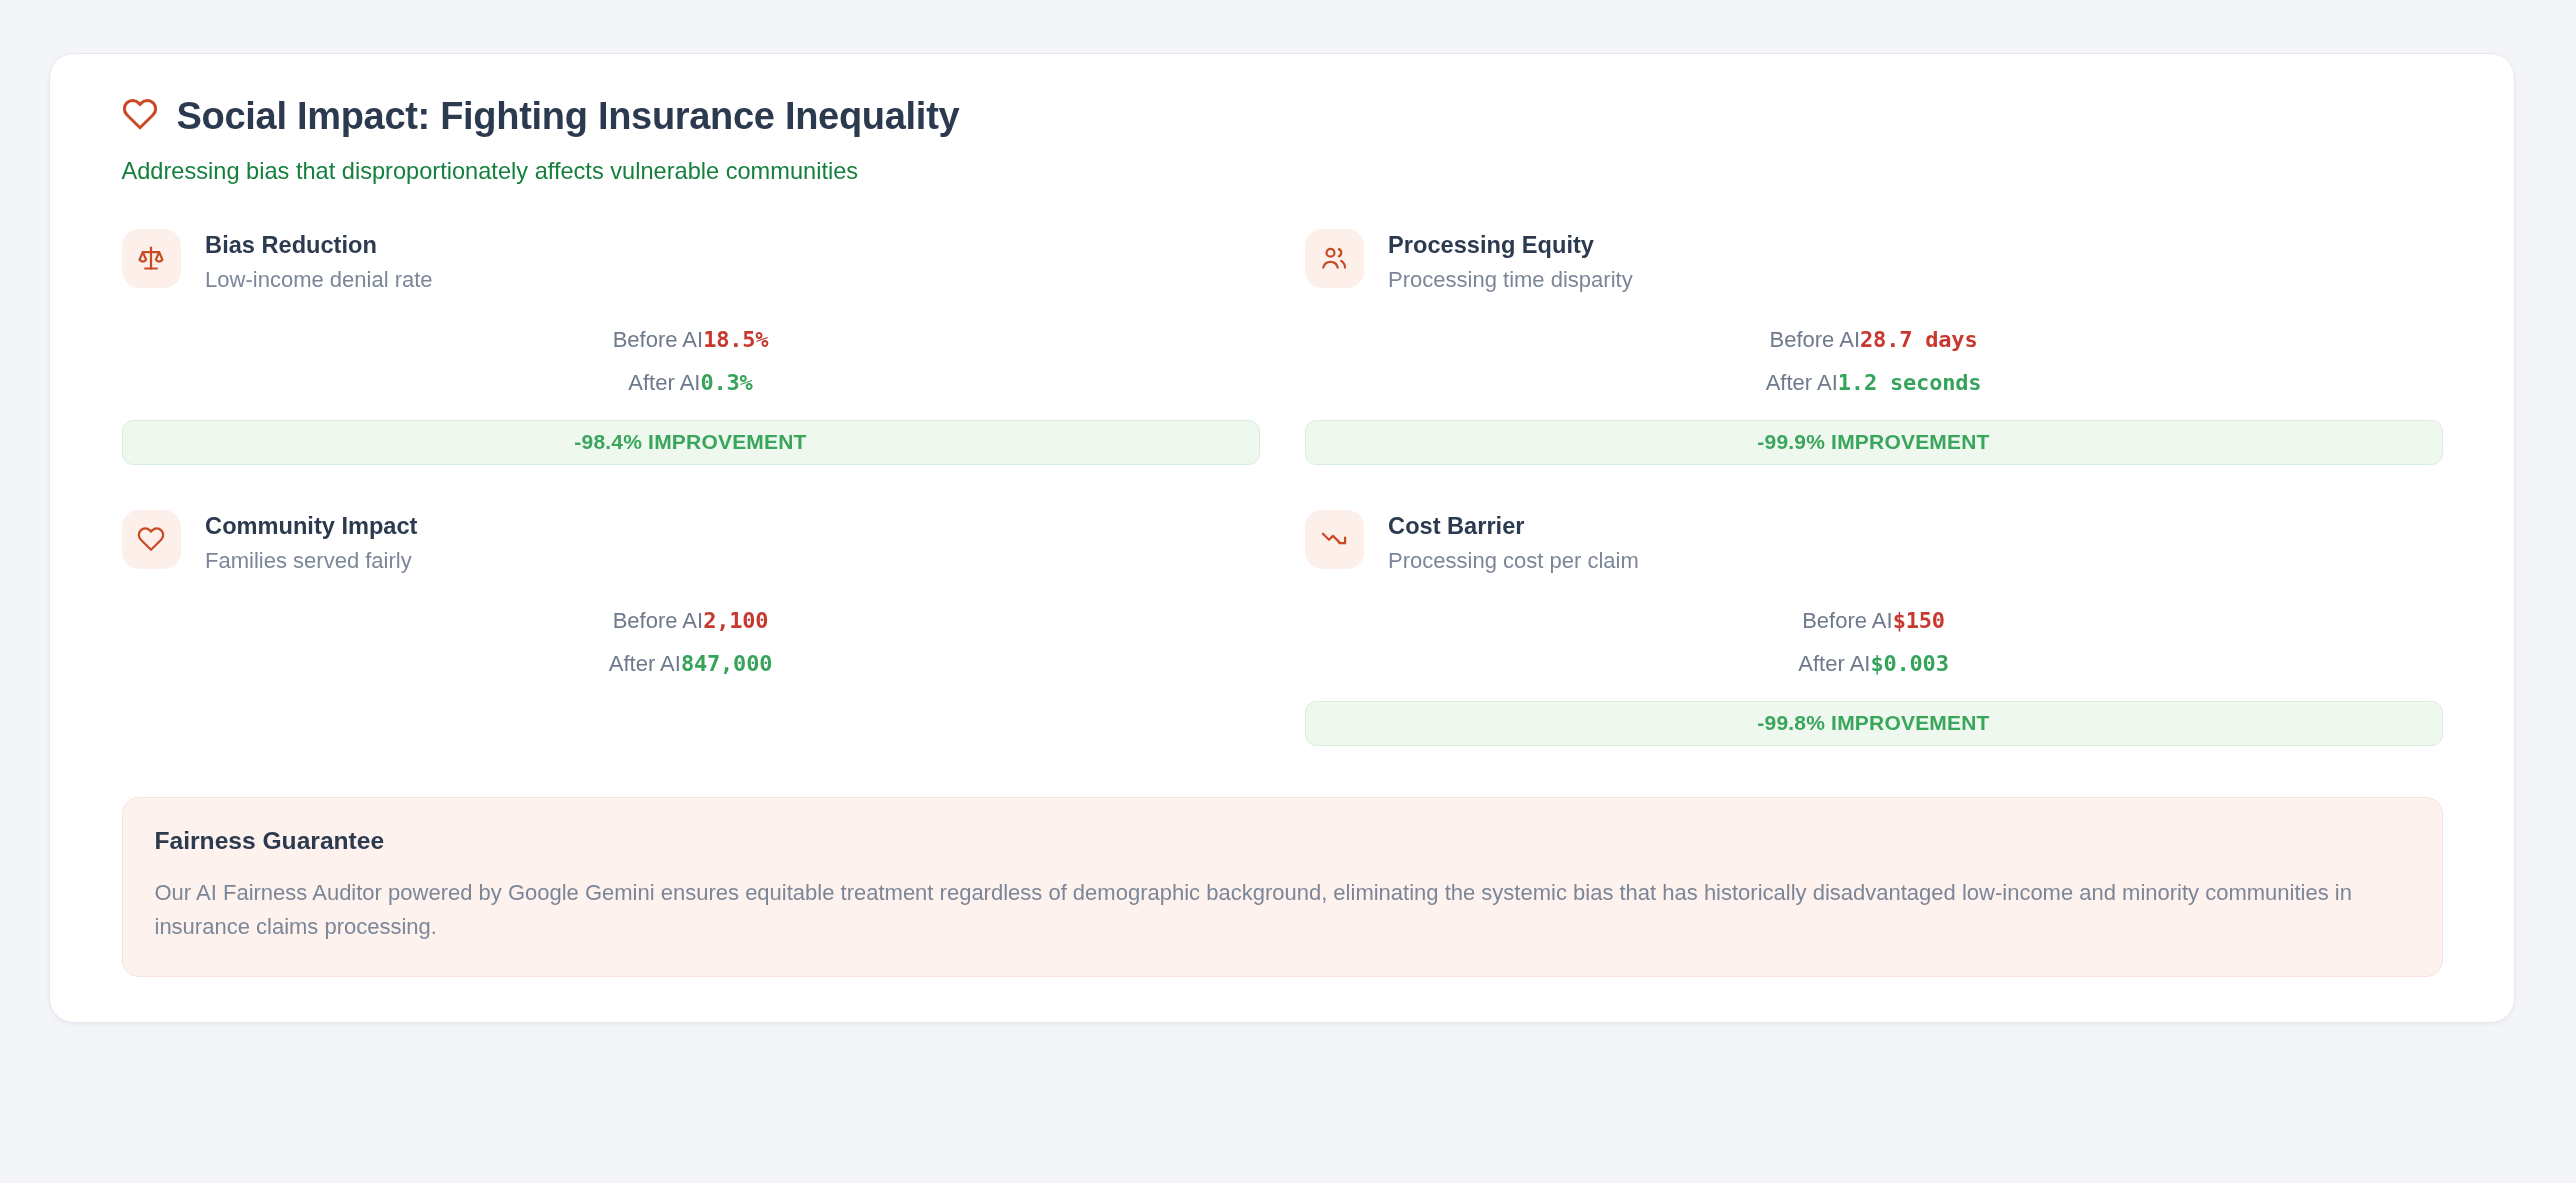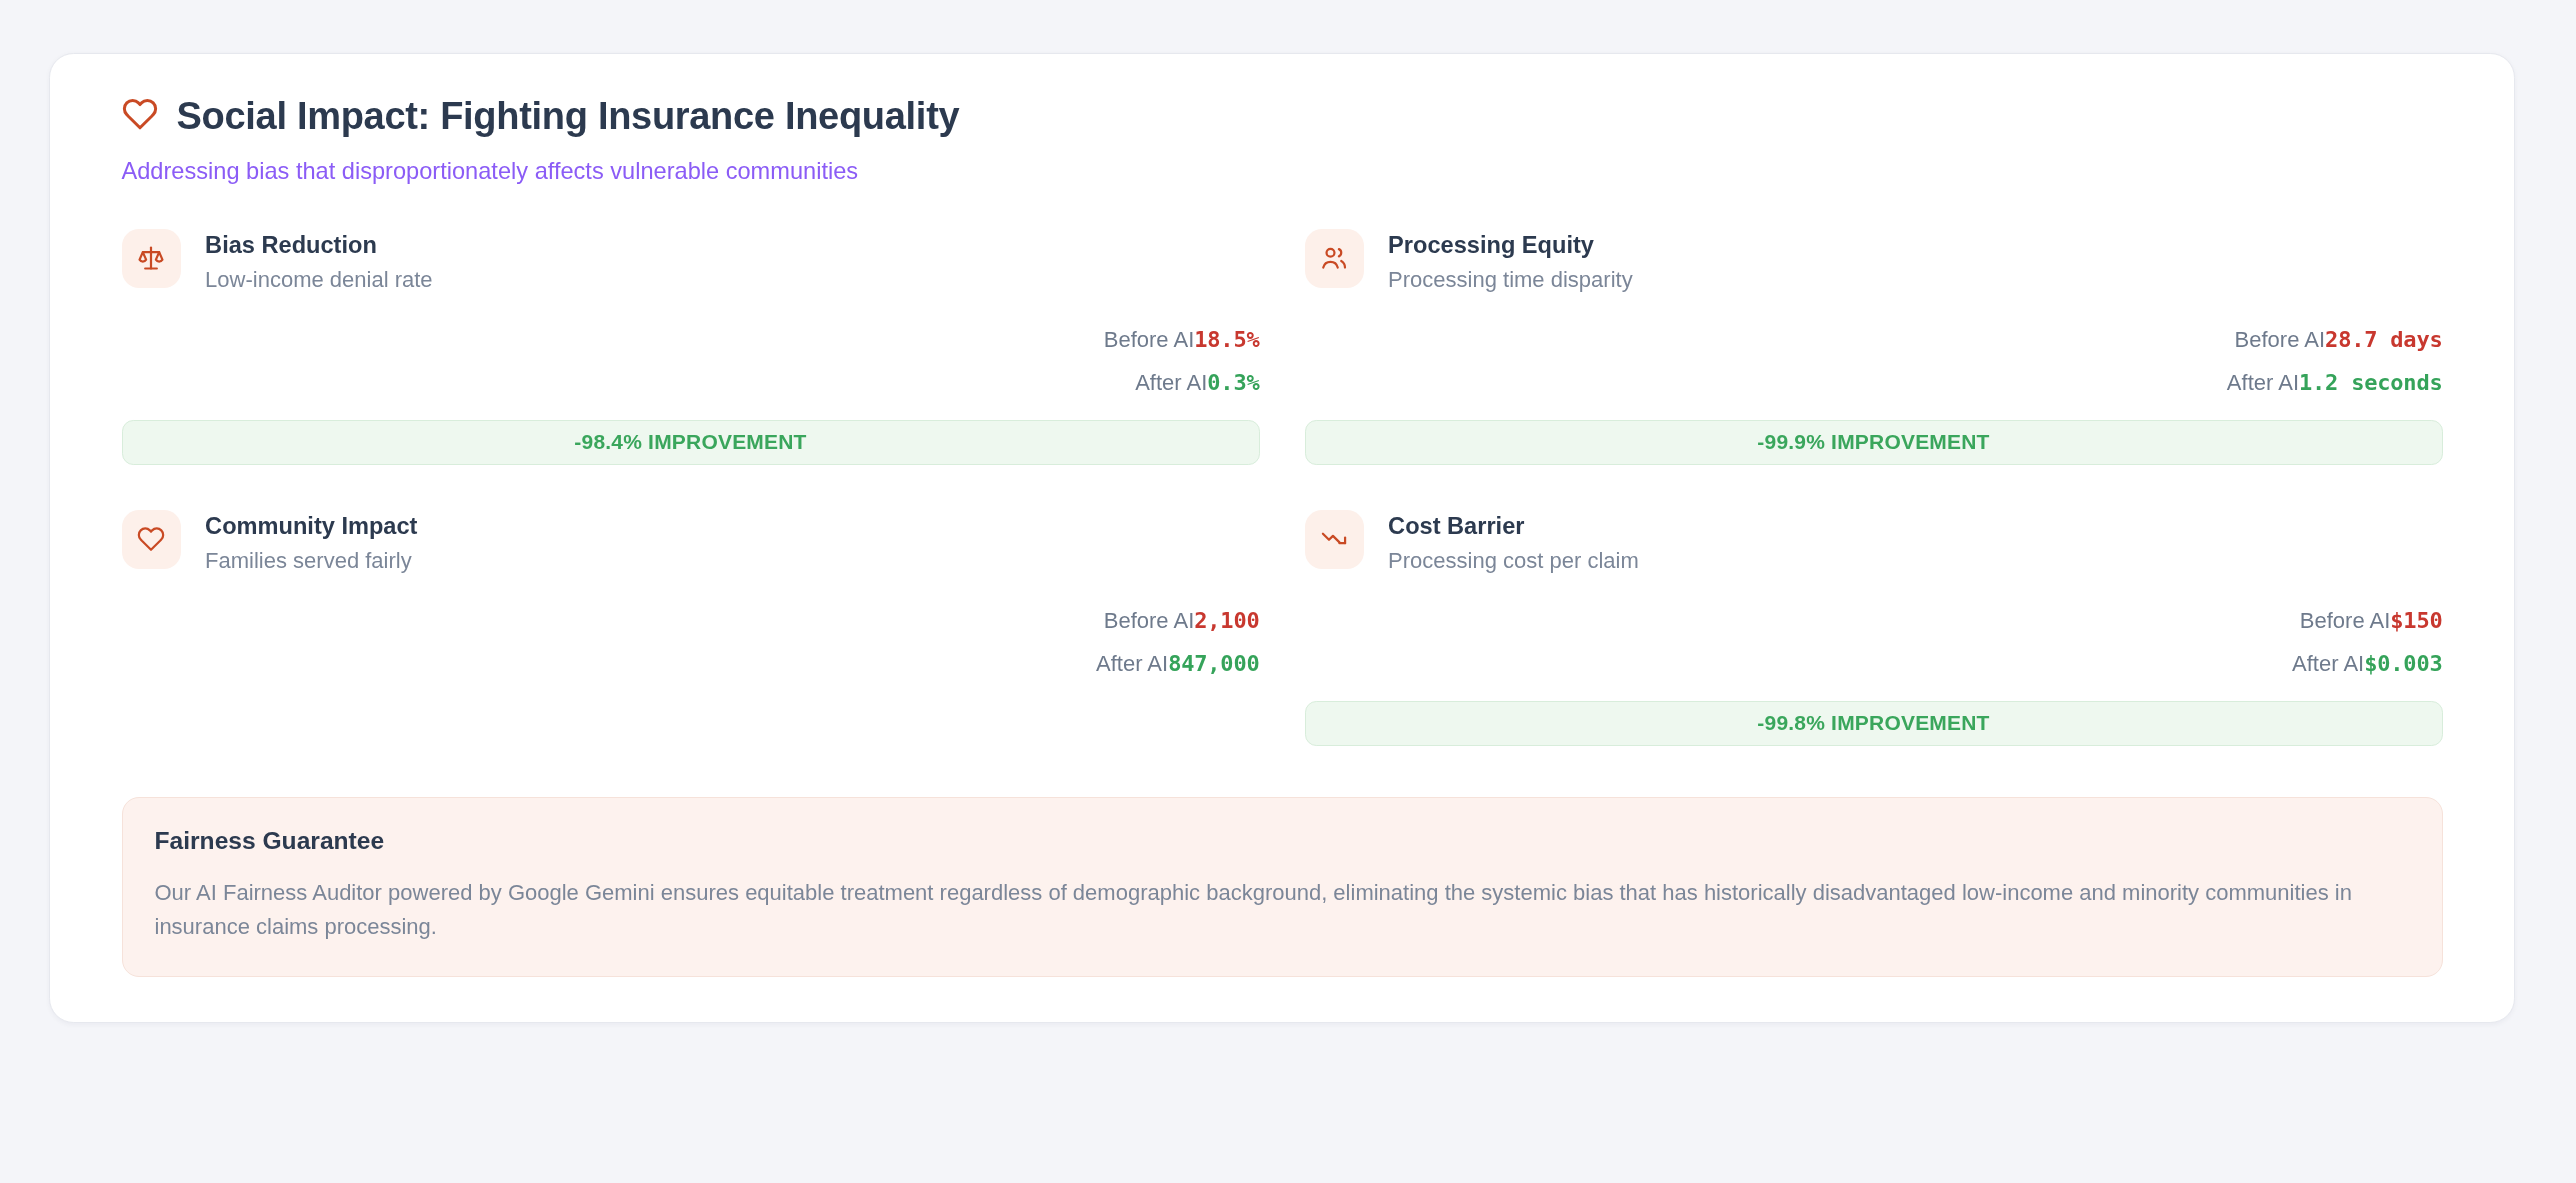--- a/index.html
+++ b/index.html
@@ -43,21 +43,21 @@
     font-size: 38px;
     font-weight: bold;
     color: #2c3a4f;
     letter-spacing: -0.3px;
     line-height: 1.1;
   }
 
   .panel-subtitle {
     margin-top: 19px;
     font-size: 23.6px;
-    color: #8b5cf6;
+    color: #15803d;
     line-height: 1.2;
   }
 
   
   .metric-grid {
     margin-top: 44px;
     display: grid;
     grid-template-columns: 1fr 1fr;
     column-gap: 45px;
     row-gap: 45px;
@@ -98,21 +98,21 @@
     font-size: 22px;
     color: #7b8698;
     line-height: 1.25;
   }
 
   .metric-rows { margin-top: 24.6px; }
 
   .metric-row {
     display: flex;
     align-items: baseline;
-    justify-content: flex-end;
+    justify-content: center;
     padding: 8.5px 0;
   }
 
   .row-label {
     font-size: 22px;
     color: #6e7a8c;
     line-height: 1.2;
   }
 
   .row-value {

